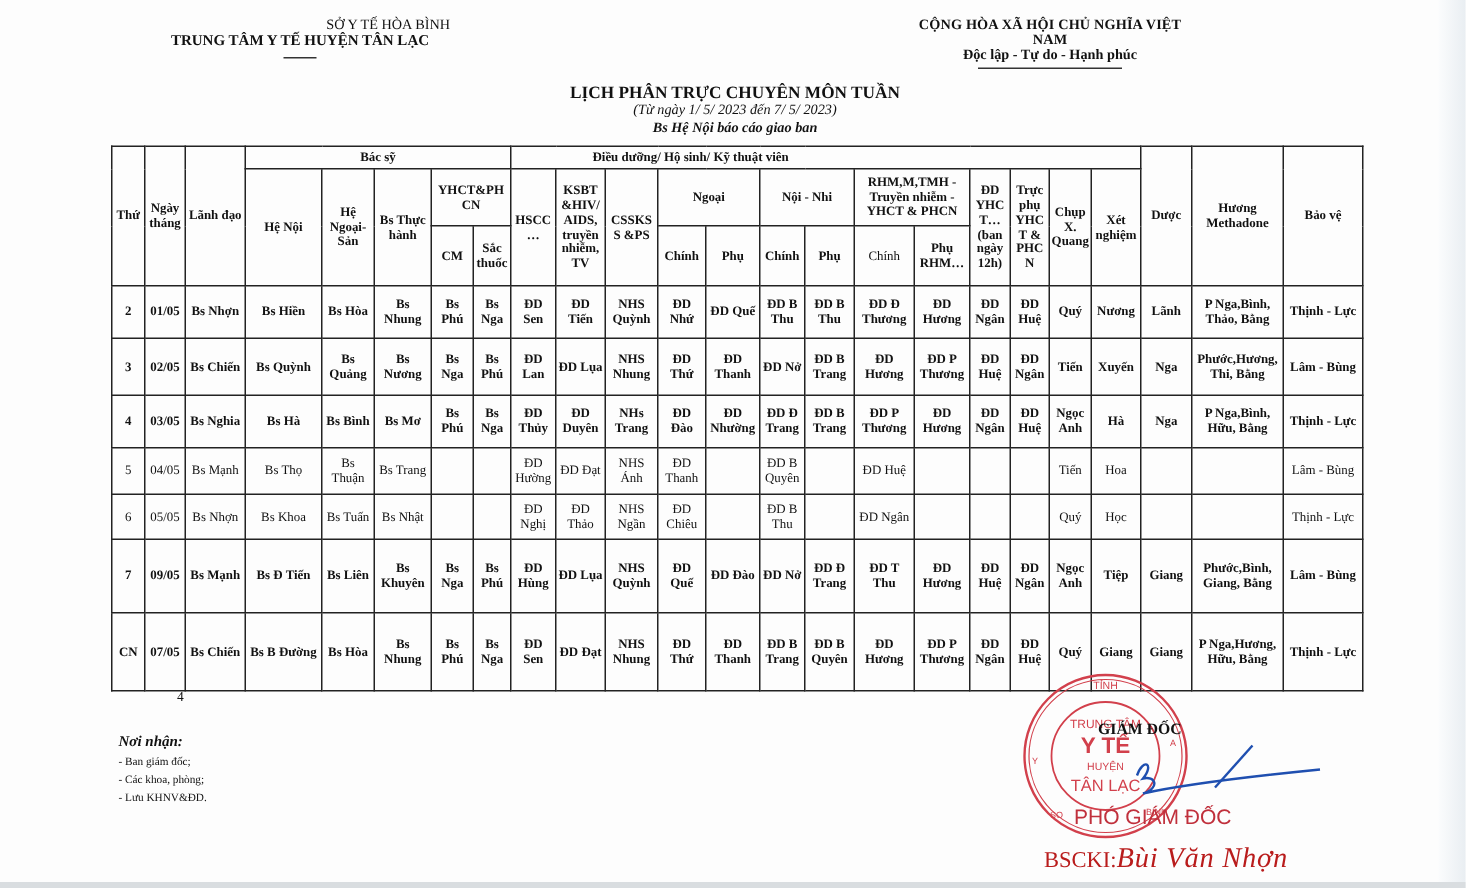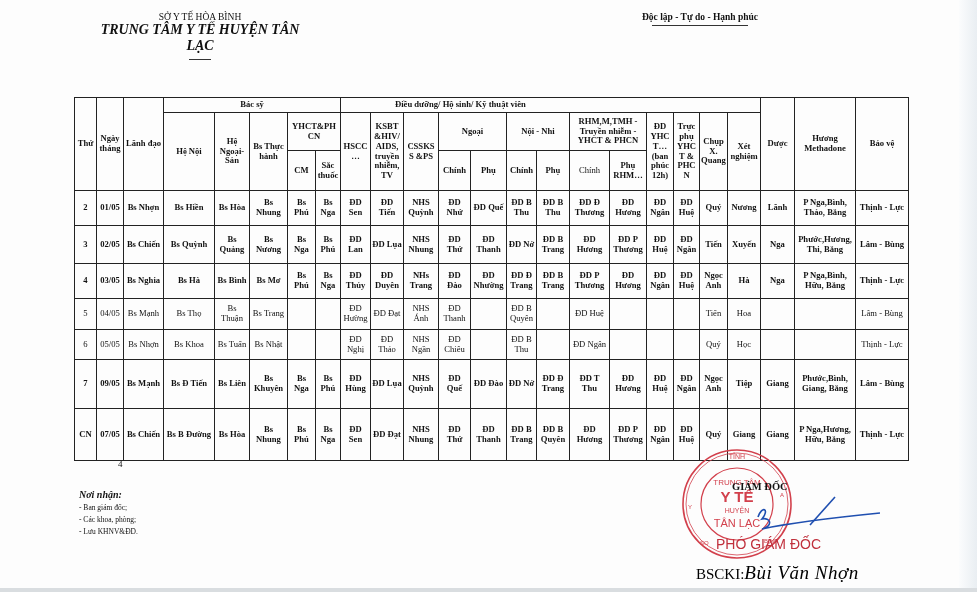--- a/index.html
+++ b/index.html
@@ -6,22 +6,22 @@
   body {
     width:977px; height:592px; overflow:hidden; position:relative;
     background:#fdfdfd;
     font-family:"Liberation Serif", "DejaVu Serif", serif;
     color:#111;
   }
   .edge-right { position:absolute; right:0; top:0; width:18px; height:592px;
     background:linear-gradient(to right,#fbfcfd,#e9eef2); }
   .edge-bottom { position:absolute; left:0; bottom:0; width:977px; height:4px; background:#d9dde0; }
   .hdr-left { position:absolute; left:100px; top:12px; width:200px; text-align:center; }
-  .hdr-left .l1 { font-size:9.5px; }
-  .hdr-left .l2 { font-size:14px; font-weight:bold;font-style:italic; }
+  .hdr-left .l1 { font-size:9.5px;text-align:right; }
+  .hdr-left .l2 { font-size:10px; font-weight:bold; }
   .hdr-left .rule { width:22px; height:1px; background:#333; margin:5px auto 0; }
   .hdr-right { position:absolute; left:600px; top:12px; width:200px; text-align:center; }
   .hdr-right .l1 { font-size:9.5px; font-weight:bold; letter-spacing:0.1px; }
   .hdr-right .l2 { font-size:9.5px; font-weight:bold; }
   .hdr-right .rule { width:96px; height:1px; background:#333; margin:3px auto 0; }
   .title-block { position:absolute; left:300px; top:56px; width:380px; text-align:center; }
   .title-block .t1 { font-size:11.5px; font-weight:bold; }
   .title-block .t2 { font-size:9.5px; font-style:italic; margin-top:1px; }
   .title-block .t3 { font-size:9.5px; font-style:italic; font-weight:bold; margin-top:2px; }
 
@@ -37,42 +37,46 @@
   table.sched th { font-weight:bold; }
   table.sched td.norm { font-weight:normal; }
   .below-num { position:absolute; left:118px; top:459px; font-size:9px; }
   .recv { position:absolute; left:79px; top:489px; }
   .recv .h { font-size:10px; font-weight:bold; font-style:italic; }
   .recv .i { font-size:7.5px; margin-top:3px; }
   .sign { position:absolute; left:700px; top:465px; width:220px; }
   .sign .gd { position:absolute; left:32px; top:16px; font-size:10.5px; font-weight:bold; }
   .stamp { position:absolute; left:-20px; top:-18px; width:114px; height:114px; }
   .sign .pgd { position:absolute; left:16px; top:71px; font-family:Liberation Sans, sans-serif; font-size:14px; color:#c0303c; }
-  .sign .bs { position:absolute; left:-4px; top:97px; font-size:15px; color:#000000; }
+  .sign .bs { position:absolute; left:-4px; top:97px; font-size:15px; color:#b91c1c; }
   .sign .bs .nm { font-style:italic; font-size:19px; letter-spacing:0.5px; }
   .sig-line { position:absolute; left:40px; top:30px; width:150px; height:40px; }
 </style>
 </head>
 <body>
 
 <div class="edge-right"></div>
 <div class="edge-bottom"></div>
 
 <div class="hdr-left">
   <div class="l1">SỞ Y TẾ HÒA BÌNH</div>
   <div class="l2">TRUNG TÂM Y TẾ HUYỆN TÂN LẠC</div>
   <div class="rule"></div>
 </div>
 
 <div class="hdr-right">
+  <div class="l1">CỘNG HÒA XÃ HỘI CHỦ NGHĨA VIỆT NAM</div>
   <div class="l2">Độc lập - Tự do - Hạnh phúc</div>
   <div class="rule"></div>
 </div>
 
 <div class="title-block">
+  <div class="t1">LỊCH PHÂN TRỰC CHUYÊN MÔN TUẦN</div>
+  <div class="t2">(Từ ngày 1/ 5/ 2023 đến 7/ 5/ 2023)</div>
+  <div class="t3">Bs Hệ Nội báo cáo giao ban</div>
 </div>
 
 <table class="sched">
   <colgroup>
     <col style="width:22px">
       <col style="width:27px">
       <col style="width:40px">
       <col style="width:51px">
     <col style="width:35px">
       <col style="width:38px">
@@ -110,21 +114,21 @@
       <th rowspan="2">Hệ Nội</th>
       <th rowspan="2">Hệ Ngoại-Sản</th>
       <th rowspan="2">Bs Thực hành</th>
       <th colspan="2">YHCT&amp;PH CN</th>
       <th rowspan="2">HSCC …</th>
       <th rowspan="2">KSBT &amp;HIV/ AIDS, truyền nhiễm, TV</th>
       <th rowspan="2">CSSKS S &amp;PS</th>
       <th colspan="2">Ngoại</th>
       <th colspan="2">Nội - Nhi</th>
       <th colspan="2">RHM,M,TMH - Truyền nhiễm - YHCT &amp; PHCN</th>
-      <th rowspan="2">ĐD YHC T… (ban phúc 12h)</th>
+      <th rowspan="2">ĐD YHC T… (ban ngày 12h)</th>
       <th rowspan="2">Trực phụ YHC T &amp; PHC N</th>
       <th rowspan="2">Chụp X. Quang</th>
       <th rowspan="2">Xét nghiệm</th>
     </tr>
     <tr style="height:40px">
       <th>CM</th>
       <th>Sắc thuốc</th>
       <th>Chính</th>
       <th>Phụ</th>
       <th>Chính</th>

